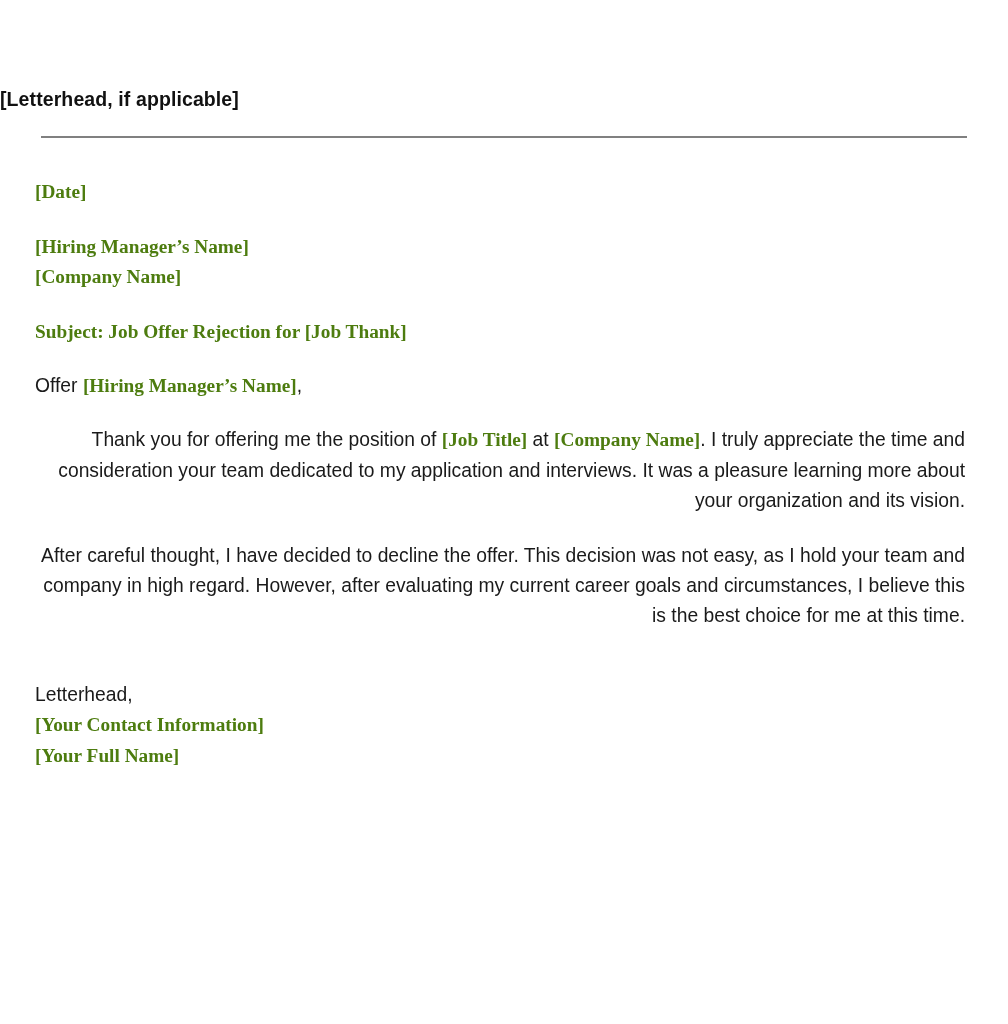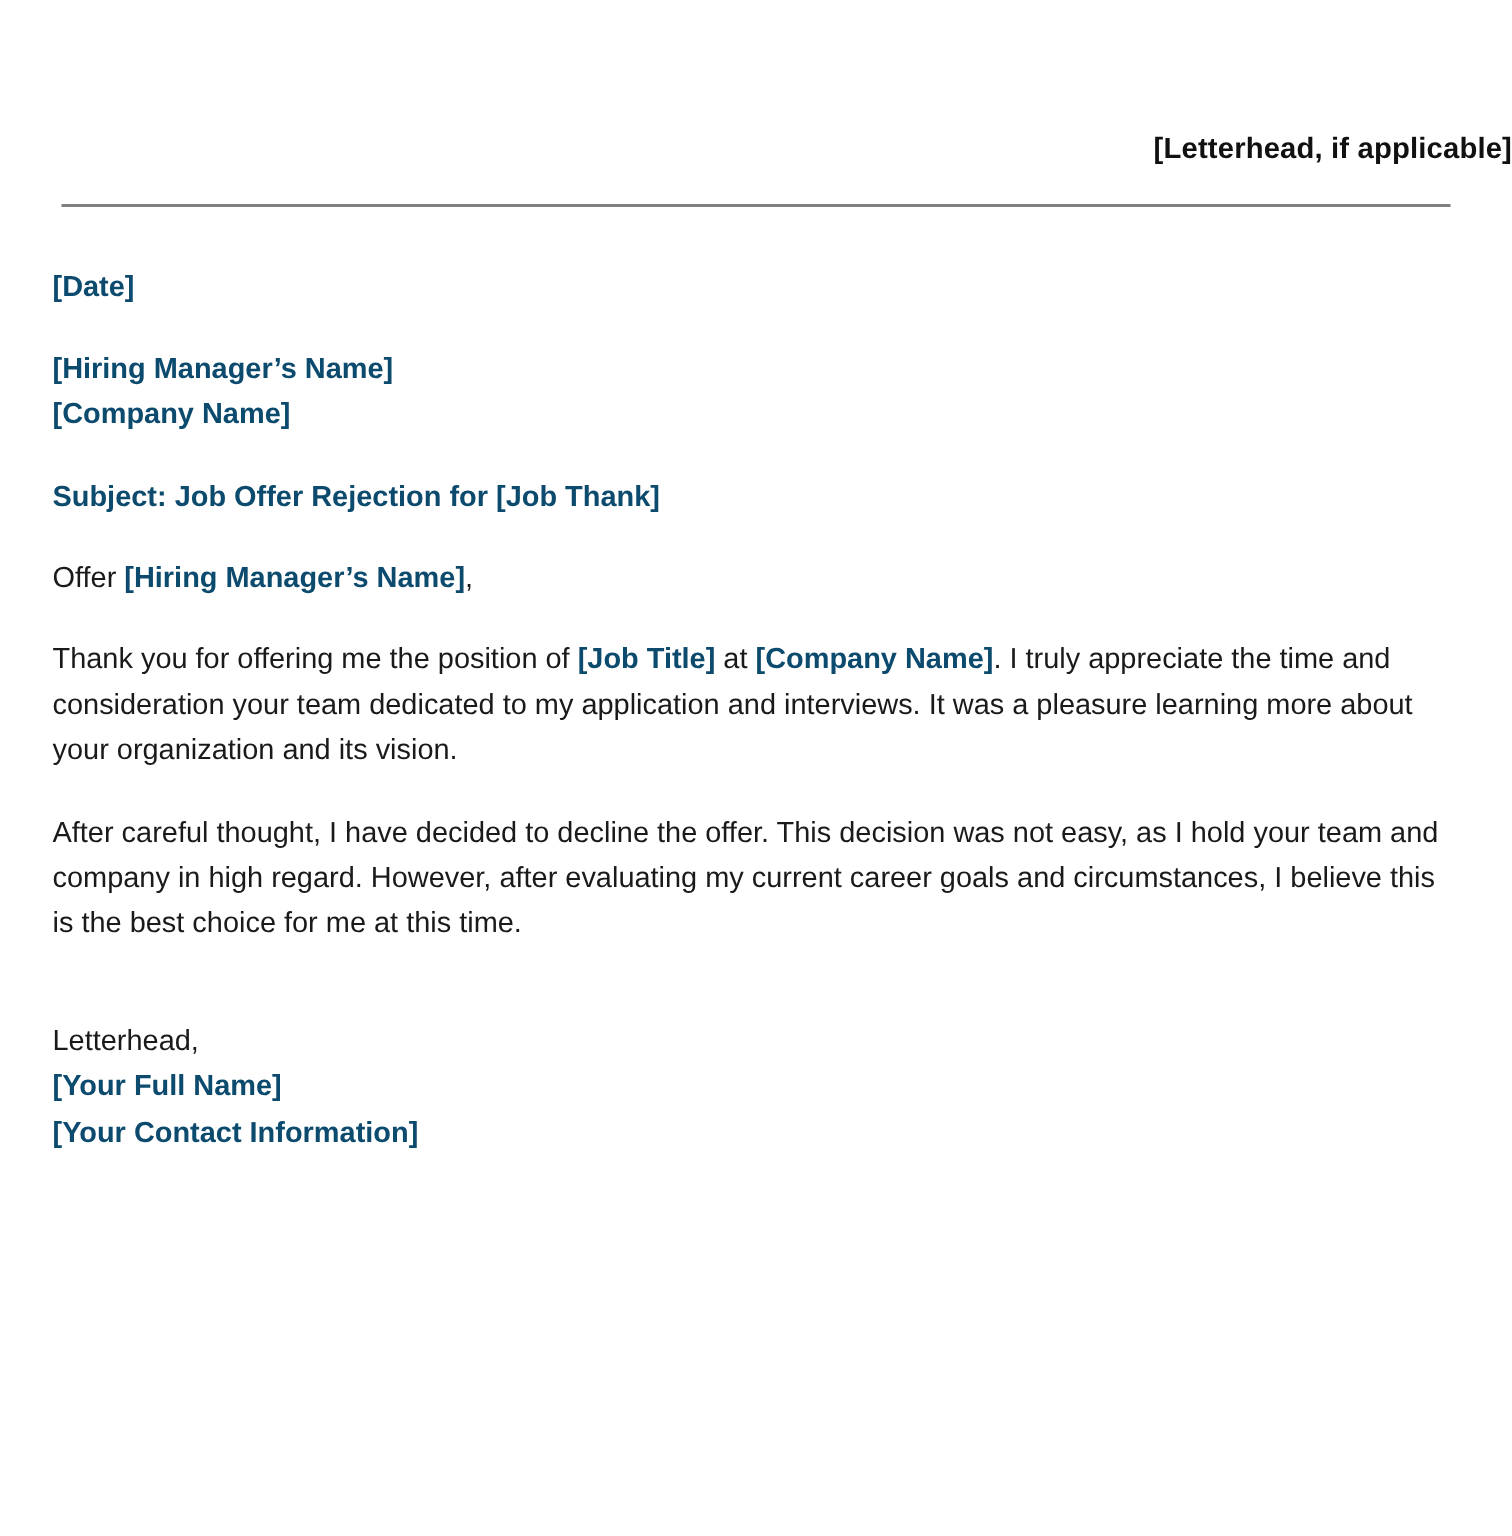--- a/index.html
+++ b/index.html
@@ -19,21 +19,21 @@
   .page {
     position: relative;
     width: 1008px;
     height: 1024px;
     box-sizing: border-box;
     padding: 0;
   }
 
   
   .letterhead {
-    text-align: right;
+    text-align: left;
     font-weight: bold;
     font-size: 19.5px;
     line-height: 1.2;
     color: #111111;
     padding-top: 88px;
     letter-spacing: 0.1px;
   }
 
   .rule {
     margin: 25px 41px 0 41px;
@@ -59,25 +59,26 @@
   .spacer-date      { height: 39px; }
   .spacer-after     { height: 24px; }
   .spacer-para      { height: 24px; }
 
   .line {
     white-space: pre-wrap;
   }
 
   b, .b {
     font-weight: bold;
-    color: #0c4a6e;
+    color: #4d7c0f;
+    font-family: Liberation Serif, serif;
   }
 
   .para {
-    text-align: left;
+    text-align: right;
   }
 </style>
 </head>
 <body>
 
 <div class="page">
 
   <div class="letterhead">[Letterhead, if applicable]</div>
 
   <hr class="rule">
@@ -111,18 +112,18 @@
 
     <div class="block para">After careful thought, I have decided to decline the offer. This decision was not easy, as I hold your team and company in high regard. However, after evaluating my current career goals and circumstances, I believe this is the best choice for me at this time.</div>
 
     <div class="spacer-para"></div>
 
 
     <div class="spacer-para"></div>
 
     <div class="block">
       <div class="line">Letterhead,</div>
+      <div class="line b">[Your Contact Information]</div>
       <div class="line b">[Your Full Name]</div>
-      <div class="line b">[Your Contact Information]</div>
     </div>
 
   </div>
 </div>
 
 </body></html>

